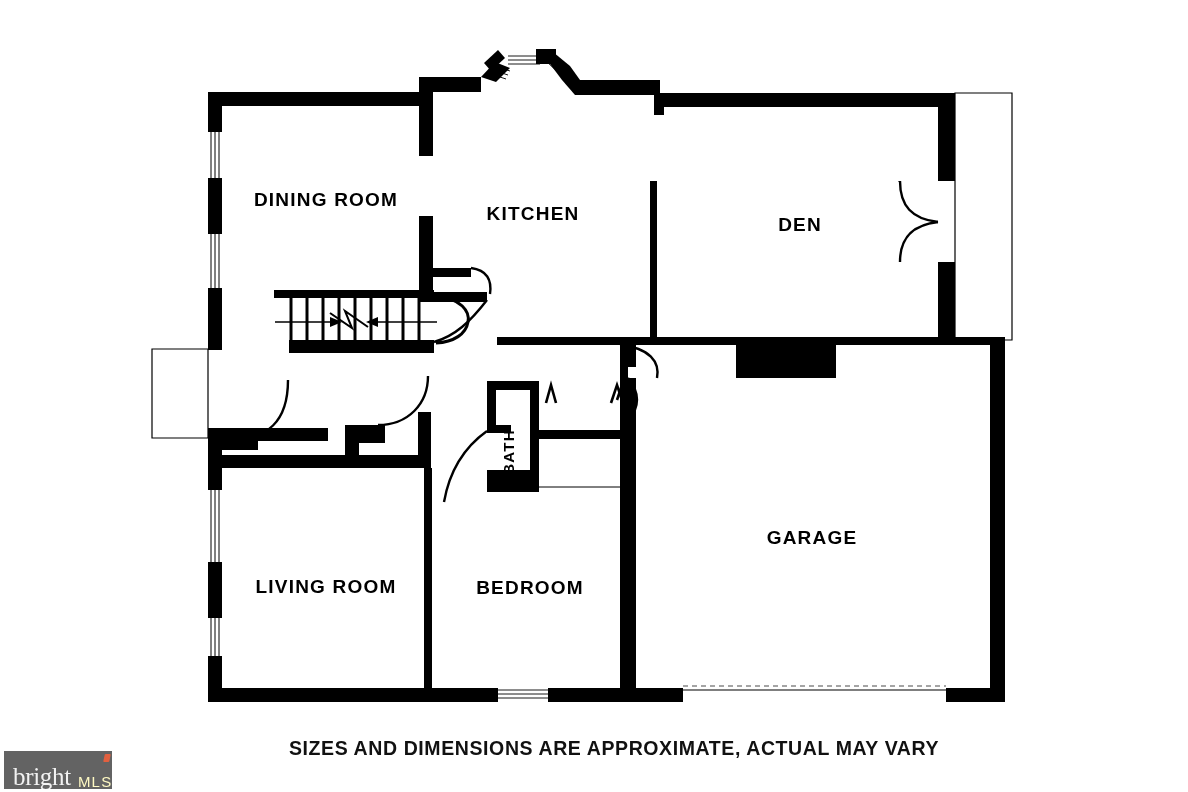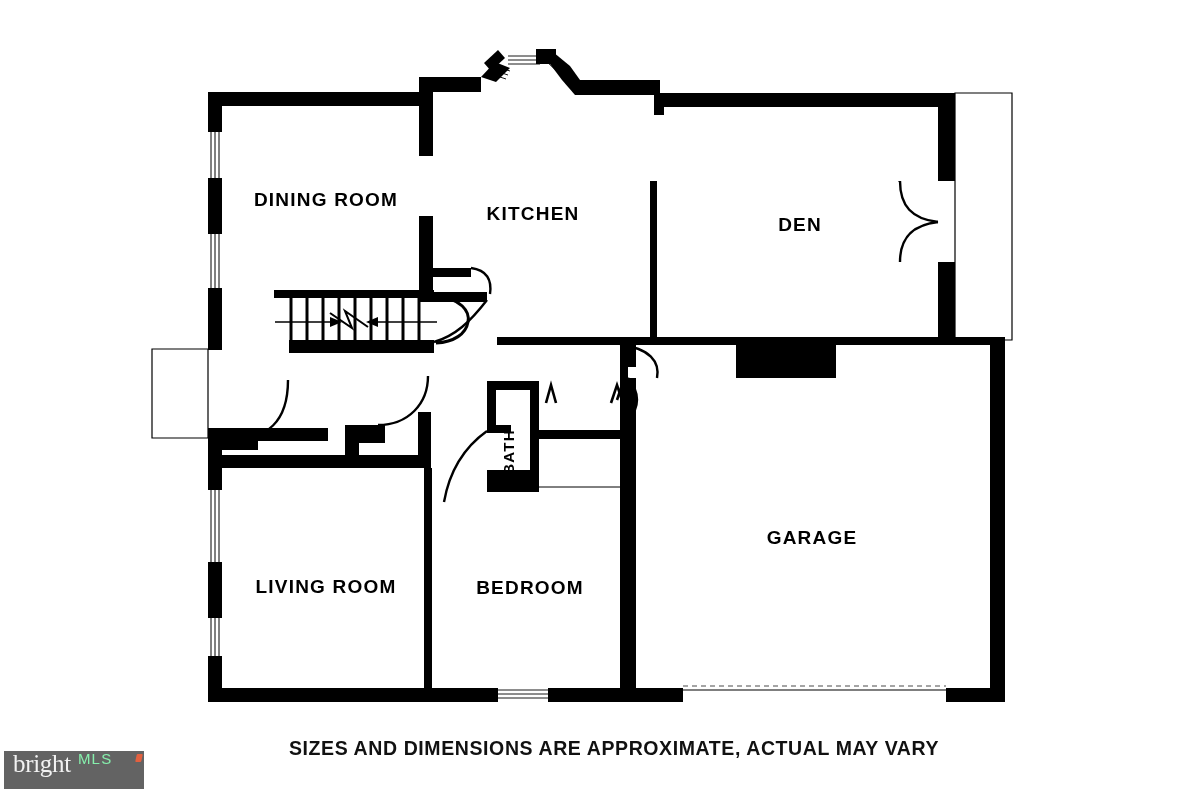--- a/index.html
+++ b/index.html
@@ -40,25 +40,25 @@
     font-size: 19.5px;
     letter-spacing: 0.6px;
     fill: #111111;
     text-anchor: middle;
   }
   
   #brand-logo {
     position: absolute;
     left: 4px;
     top: 751px;
-    width: 140px;
+    width: 108px;
     height: 38px;
     background: #636363;
     display: flex;
-    align-items: flex-start;
+    align-items: flex-end;
     overflow: hidden;
   }
   #brand-logo .brand-word {
     font-family: "Liberation Serif", serif;
     font-size: 25px;
     color: #f2f2f2;
     margin-left: 9px;
     line-height: 1;
     position: relative;
     letter-spacing: -0.3px;
@@ -69,21 +69,21 @@
     height: 8px;
     background: #e2603f;
     right: 2px;
     top: 3px;
     transform: skewX(-12deg);
     border-radius: 1px;
   }
   #brand-logo .brand-mls {
     font-family: "Liberation Sans", sans-serif;
     font-size: 15px;
-    color: #86efac;
+    color: #fef9c3;
     margin-left: 7px;
     letter-spacing: 1.2px;
     line-height: 1;
   }
 </style>
 </head>
 <body>
 
 <div id="floorplan-root">
 

